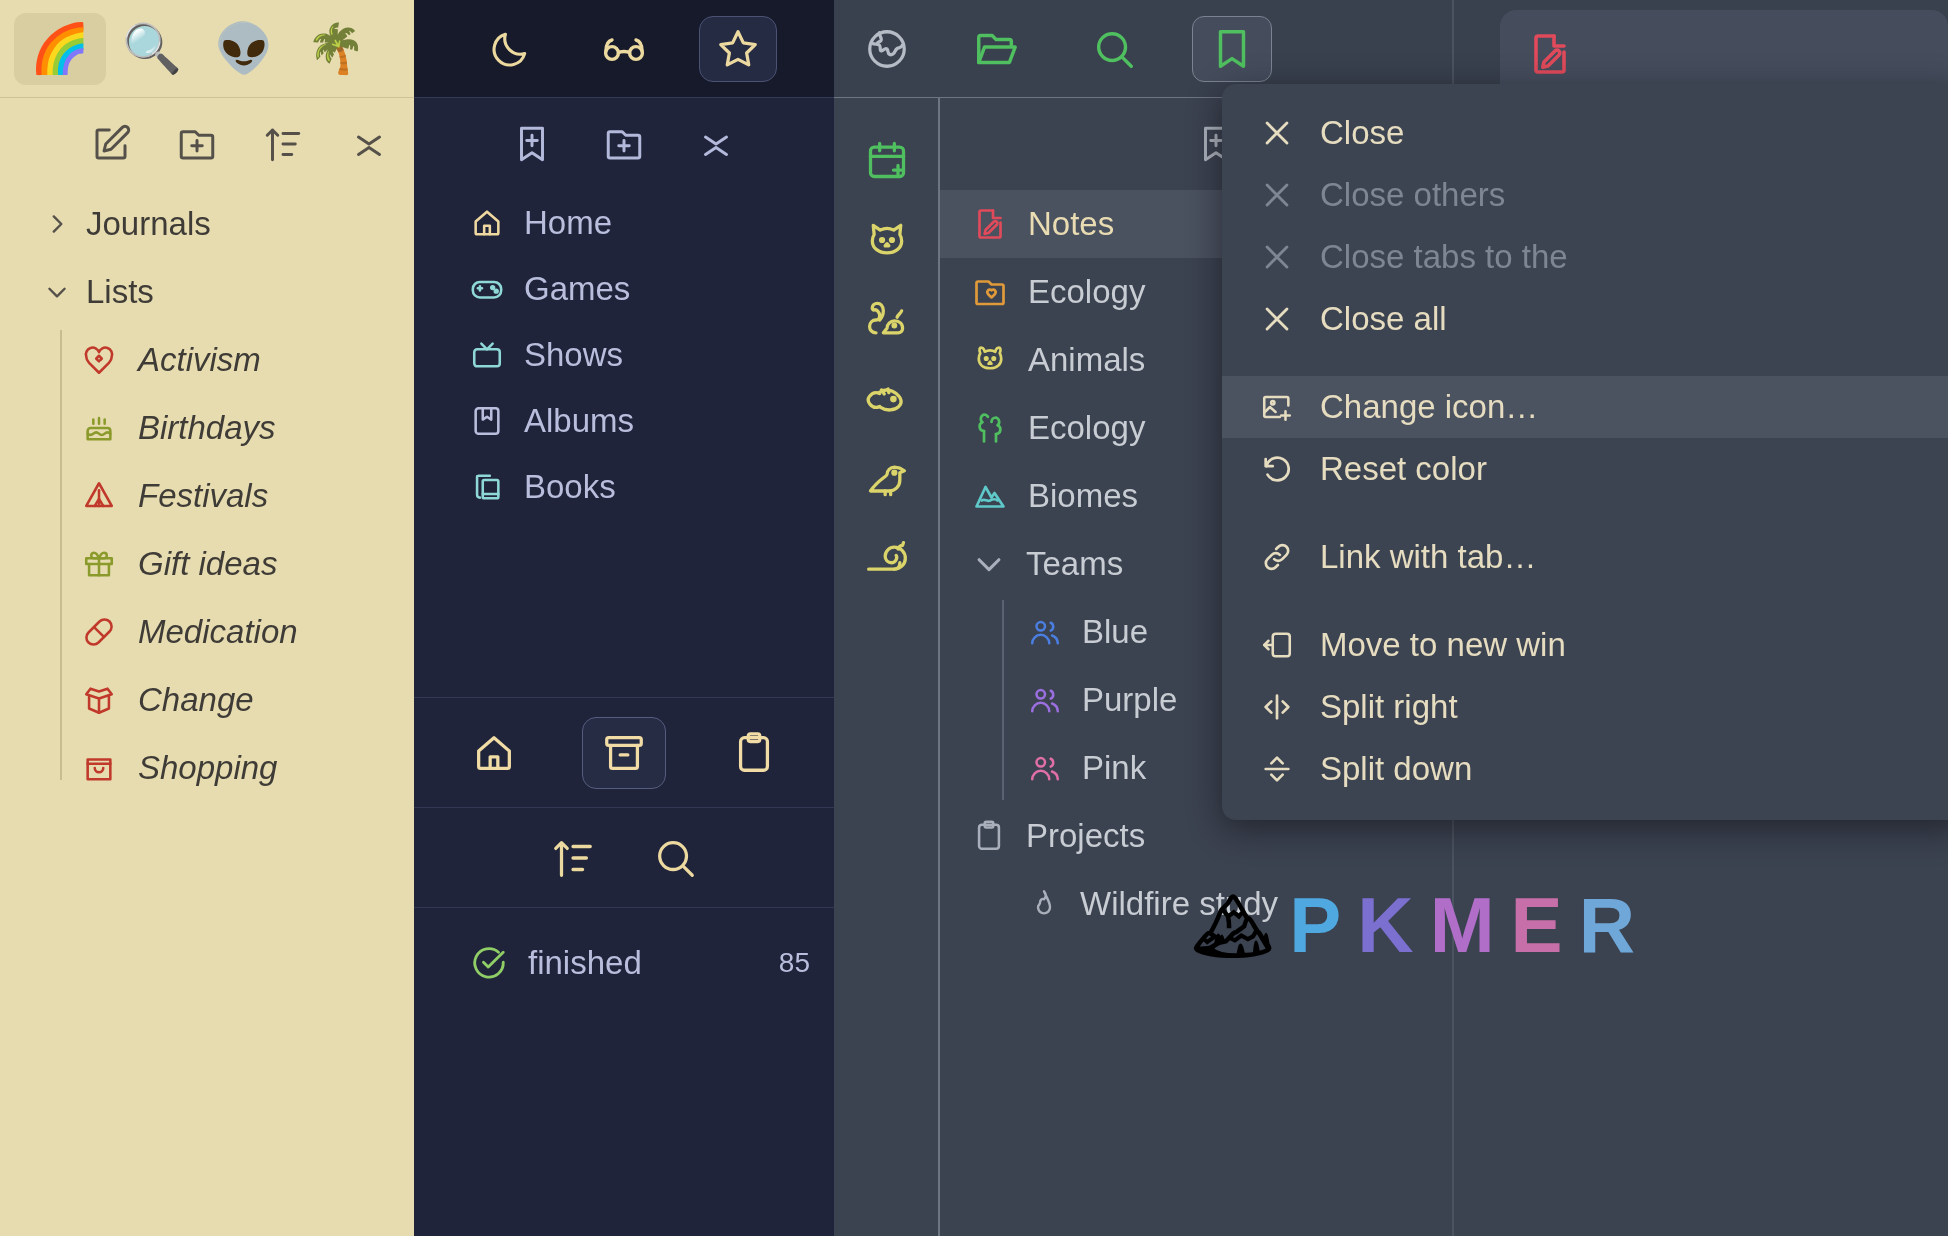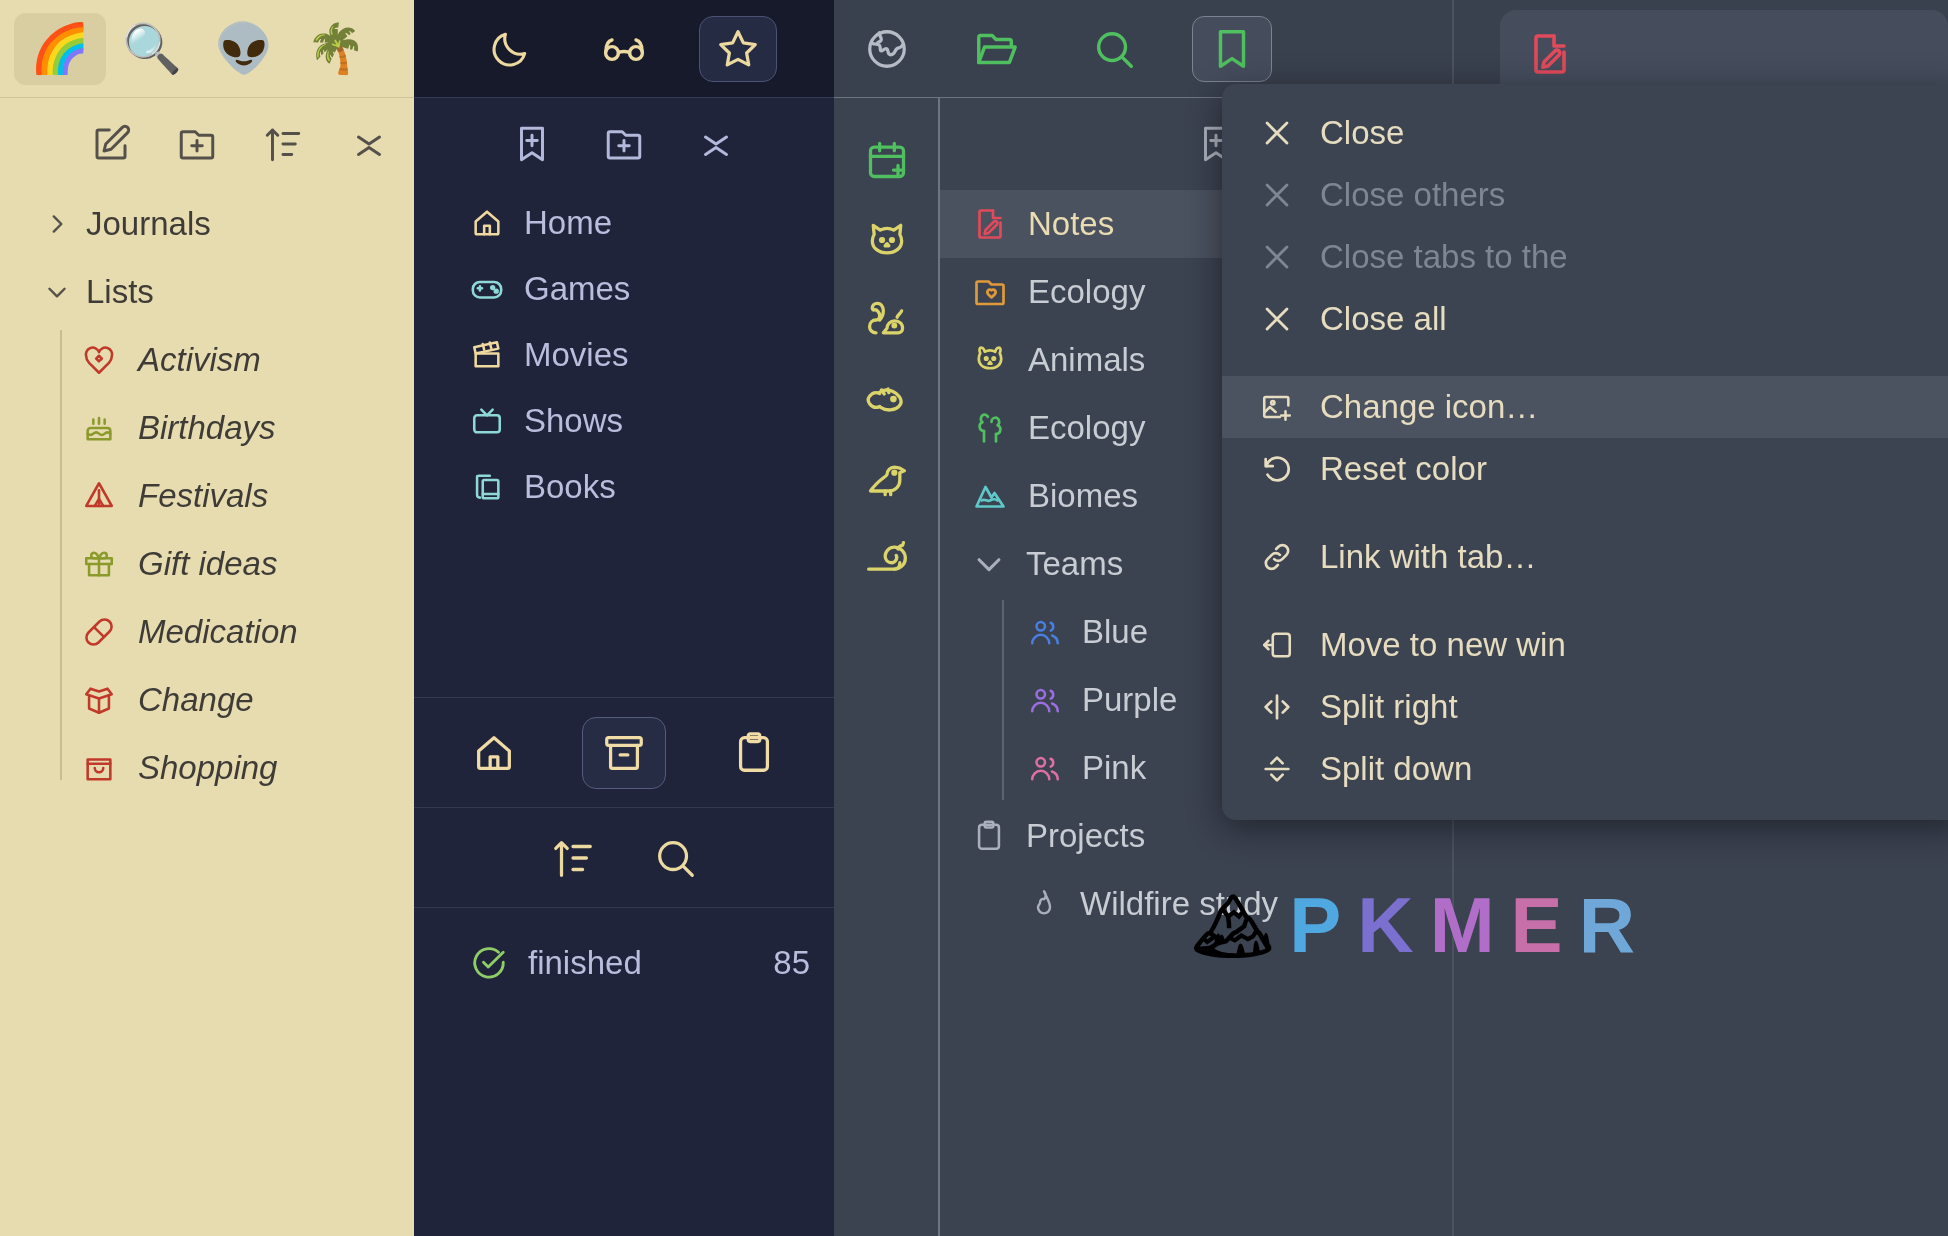--- a/index.html
+++ b/index.html
@@ -93,21 +93,21 @@
     display:flex; align-items:center; justify-content:center; gap:56px;
     color:#ecd9a0;
   }
   #navy-status {
     position:absolute; left:0; right:0; top:907px;
     height:110px;
     display:flex; align-items:center; padding:0 24px 0 56px;
     border-top:1px solid #333953;
   }
   #navy-status .lbl { font-size:33px; color:#b9bedd; margin-left:20px; }
-  #navy-status .cnt { font-size:33px; color:#b9bedd; margin-left:auto; }
+  #navy-status .cnt { font-size:28px; color:#b9bedd; margin-left:auto; }
 
   
   #rail {
     position:absolute; left:834px; top:0; width:106px; height:1236px;
     background:#3b4250;
   }
   #rail-top {
     height:98px; display:flex; align-items:center; justify-content:center;
     background:#39404e; border-bottom:1px solid #6d7482;
   }
@@ -386,37 +386,36 @@
           <svg width="34" height="34" viewBox="0 0 24 24" fill="none" stroke="currentColor" stroke-width="1.8" stroke-linecap="round" stroke-linejoin="round">
             <rect x="2" y="7" width="20" height="11" rx="5"></rect>
             <path d="M7 10v3M5.5 11.5h3"></path>
               <circle cx="16" cy="11" r="1"></circle>
               <circle cx="18.5" cy="13.5" r="1"></circle>
           </svg>
         </span>
         <span>Games</span>
       </div>
       <div class="navy-item">
-        <span class="icon" style="color:#efd9a0">
-          <svg width="34" height="34" viewBox="0 0 24 24" fill="none" stroke="currentColor" stroke-width="1.8" stroke-linecap="round" stroke-linejoin="round">
-            <path d="M4 11h16v9H4z"></path>
-              <path d="M4 11L3 6.5 19 3l1 4.5z"></path>
-              <path d="M9 4.2l1 4M14 3.2l1 4"></path>
-          </svg>
-        </span>
-        <span>Movies</span>
-      </div>
-      <div class="navy-item">
         <span class="icon" style="color:#8fd8d8">
           <svg width="34" height="34" viewBox="0 0 24 24" fill="none" stroke="currentColor" stroke-width="1.8" stroke-linecap="round" stroke-linejoin="round">
             <rect x="3" y="8" width="18" height="12" rx="2"></rect>
               <path d="M8 4l4 4 4-4"></path>
           </svg>
         </span>
         <span>Shows</span>
+      </div>
+      <div class="navy-item">
+        <span class="icon" style="color:#b9bedd">
+          <svg width="34" height="34" viewBox="0 0 24 24" fill="none" stroke="currentColor" stroke-width="1.8" stroke-linecap="round" stroke-linejoin="round">
+            <rect x="4" y="3" width="16" height="18" rx="2"></rect>
+              <path d="M9 3v8l3-2 3 2V3"></path>
+          </svg>
+        </span>
+        <span>Albums</span>
       </div>
       <div class="navy-item">
         <span class="icon" style="color:#8fd8d8">
           <svg width="34" height="34" viewBox="0 0 24 24" fill="none" stroke="currentColor" stroke-width="1.8" stroke-linecap="round" stroke-linejoin="round">
             <rect x="9" y="7" width="11" height="13" rx="1"></rect>
               <path d="M9 17h11"></path>
             <path d="M6 4h8M5 4.5v13a2 2 0 0 0 2 2"></path>
           </svg>
         </span>
         <span>Books</span>

